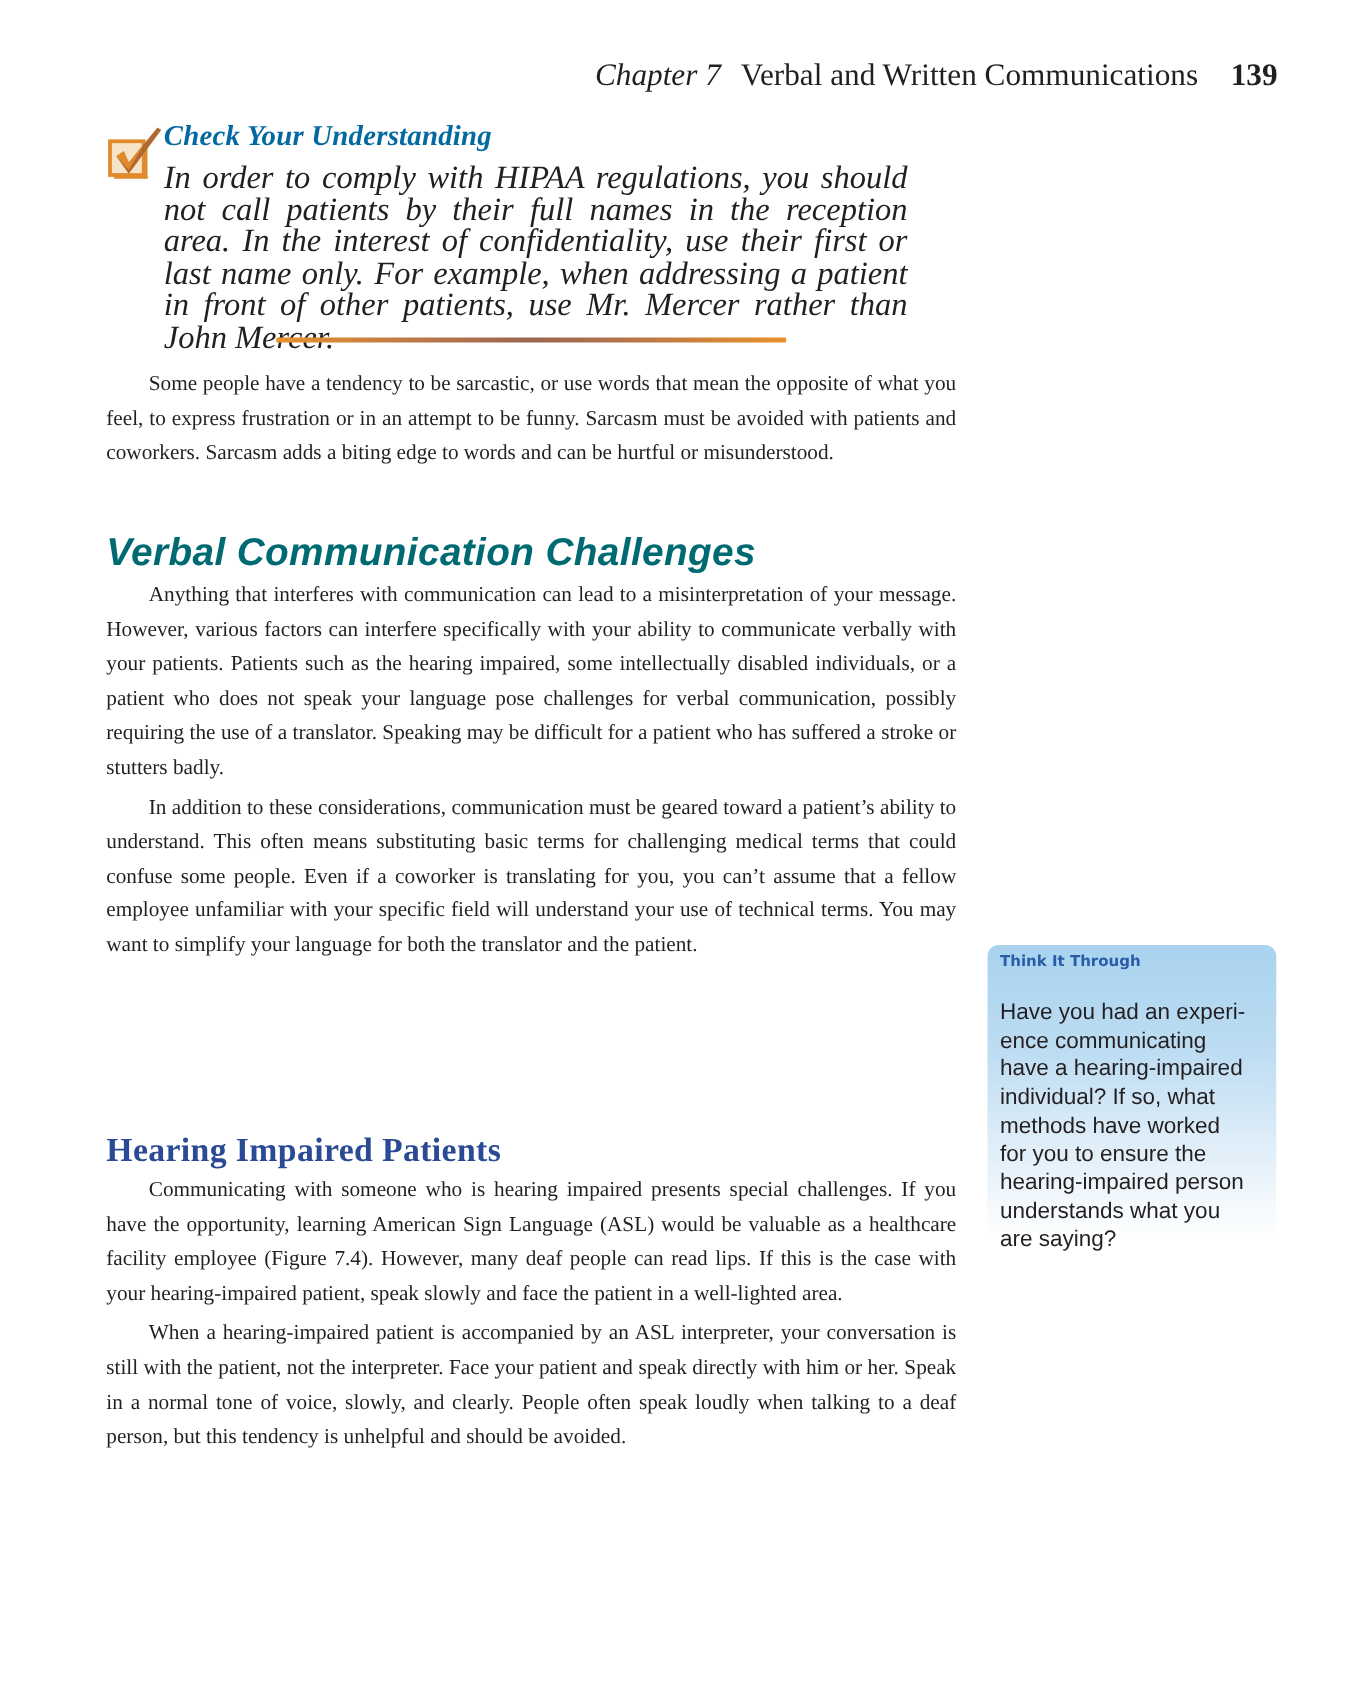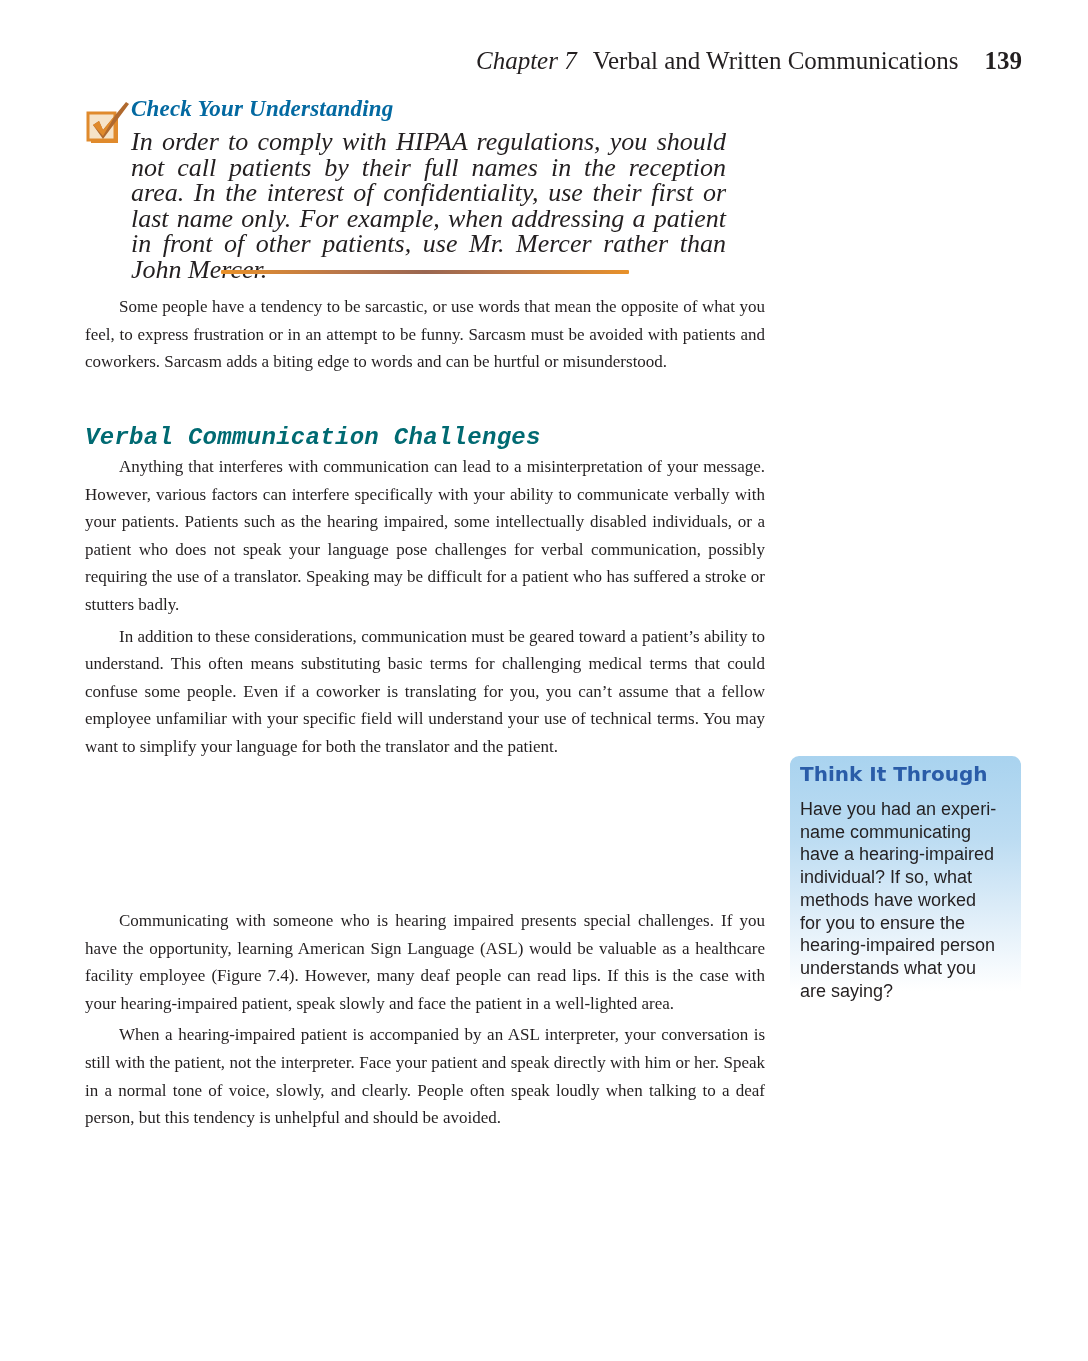--- a/index.html
+++ b/index.html
@@ -77,24 +77,24 @@
     }
     .para {
       font-size: 17px;
       line-height: 27.6px;
       text-align: justify;
       text-indent: 34px;
       margin: 0 0 4px 0;
       hyphens: manual;
     }
     .h1 {
-      font-family: Liberation Mono, monospace;
+      font-family: Liberation Sans, sans-serif;
       font-style: italic;
       font-weight: bold;
-      font-size: 24px;
+      font-size: 31px;
       color: #006a72;
       margin: 0;
       letter-spacing: 0.3px;
     }
     .h2 {
       font-family: "Liberation Serif", "DejaVu Serif", serif;
       font-weight: bold;
       font-size: 27px;
       color: #2a4a94;
       margin: 0;
@@ -109,21 +109,21 @@
       height: 235px;
       border-radius: 9px 9px 0 0;
       background: linear-gradient(to bottom, #a9d3ef 0%, #bcdcf2 35%, #dcecf8 65%, #ffffff 100%);
     }
     .tit-heading {
       position: absolute;
       left: 10px;
       top: 6px;
       font-family: "DejaVu Sans", "Liberation Sans", sans-serif;
       font-weight: bold;
-      font-size: 20px;
+      font-size: 12px;
       color: #2a5ca8;
     }
     .tit-body {
       position: absolute;
       left: 10px;
       top: 42px;
       width: 218px;
       font-family: "Liberation Sans", "DejaVu Sans", sans-serif;
       font-size: 18px;
       line-height: 22.7px;
@@ -157,29 +157,30 @@
   <p class="para">Some people have a tendency to be sarcastic, or use words that mean the opposite of what you feel, to express frustration or in an attempt to be funny. Sarcasm must be avoided with patients and coworkers. Sarcasm adds a biting edge to words and can be hurtful or misunderstood.</p>
 </div>
 
 <div class="main" style="top: 424px;">
   <h1 class="h1">Verbal Communication Challenges</h1>
   <p class="para" style="margin-top:2px;">Anything that interferes with communication can lead to a misinter­pretation of your message. However, various factors can interfere spe­cifically with your ability to communicate verbally with your patients. Patients such as the hearing impaired, some intellectually disabled indi­viduals, or a patient who does not speak your language pose challenges for verbal communication, possibly requiring the use of a translator. Speaking may be difficult for a patient who has suffered a stroke or stut­ters badly.</p>
   <p class="para">In addition to these considerations, communication must be geared toward a patient’s ability to understand. This often means substituting basic terms for challenging medical terms that could confuse some people. Even if a coworker is translating for you, you can’t assume that a fellow employee unfamiliar with your specific field will understand your use of technical terms. You may want to simplify your language for both the translator and the patient.</p>
 </div>
 
 <div class="main" style="top: 905px;">
+  <h2 class="h2">Hearing Impaired Patients</h2>
   <p class="para" style="margin-top:2px;">Communicating with someone who is hearing impaired presents special challenges. If you have the opportunity, learning American Sign Language (ASL) would be valuable as a healthcare facility employee (Figure 7.4). However, many deaf people can read lips. If this is the case with your hearing-impaired patient, speak slowly and face the patient in a well-lighted area.</p>
   <p class="para">When a hearing-impaired patient is accompanied by an ASL inter­preter, your conversation is still with the patient, not the interpreter. Face your patient and speak directly with him or her. Speak in a normal tone of voice, slowly, and clearly. People often speak loudly when talking to a deaf person, but this tendency is unhelpful and should be avoided.</p>
 </div>
 
 <div class="tit">
   <div class="tit-heading">Think It Through</div>
   <div class="tit-body">
     <span>Have you had an experi-</span>
-    <span>name communicating</span>
+    <span>ence communicating</span>
     <span>have a hearing-impaired</span>
     <span>individual? If so, what</span>
     <span>methods have worked</span>
     <span>for you to ensure the</span>
     <span>hearing-impaired person</span>
     <span>understands what you</span>
     <span>are saying?</span>
   </div>
 </div>
 

